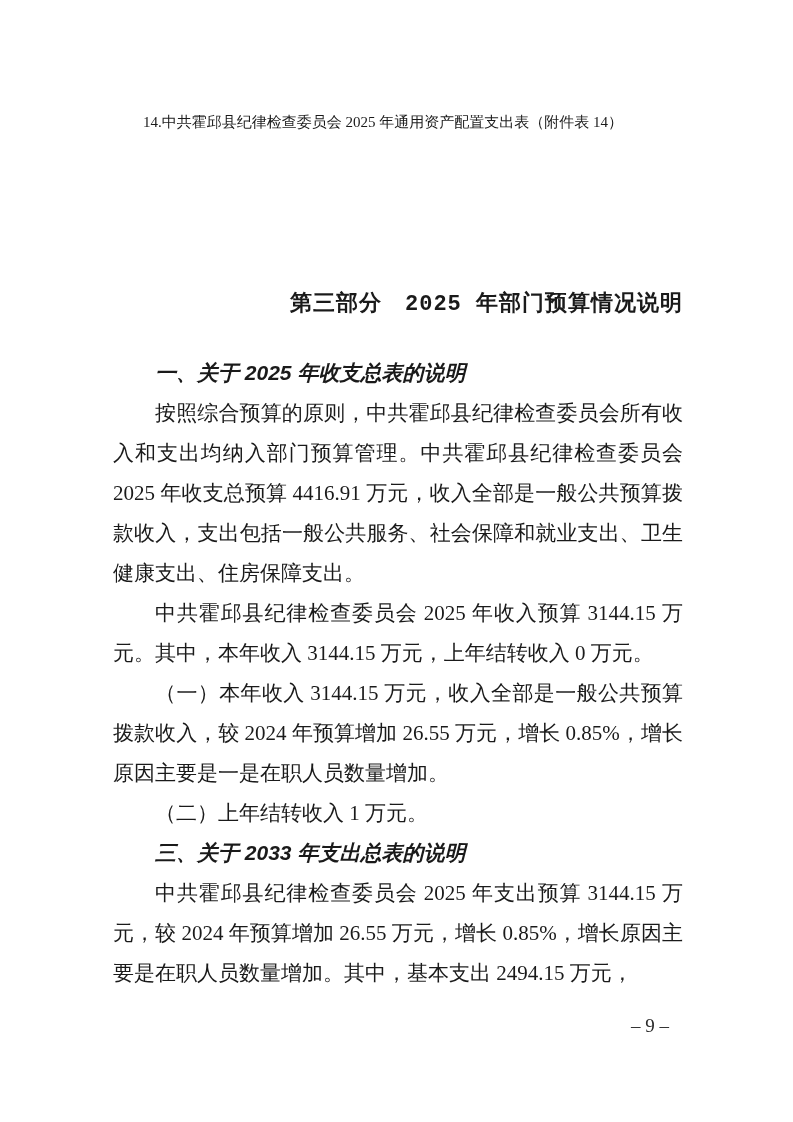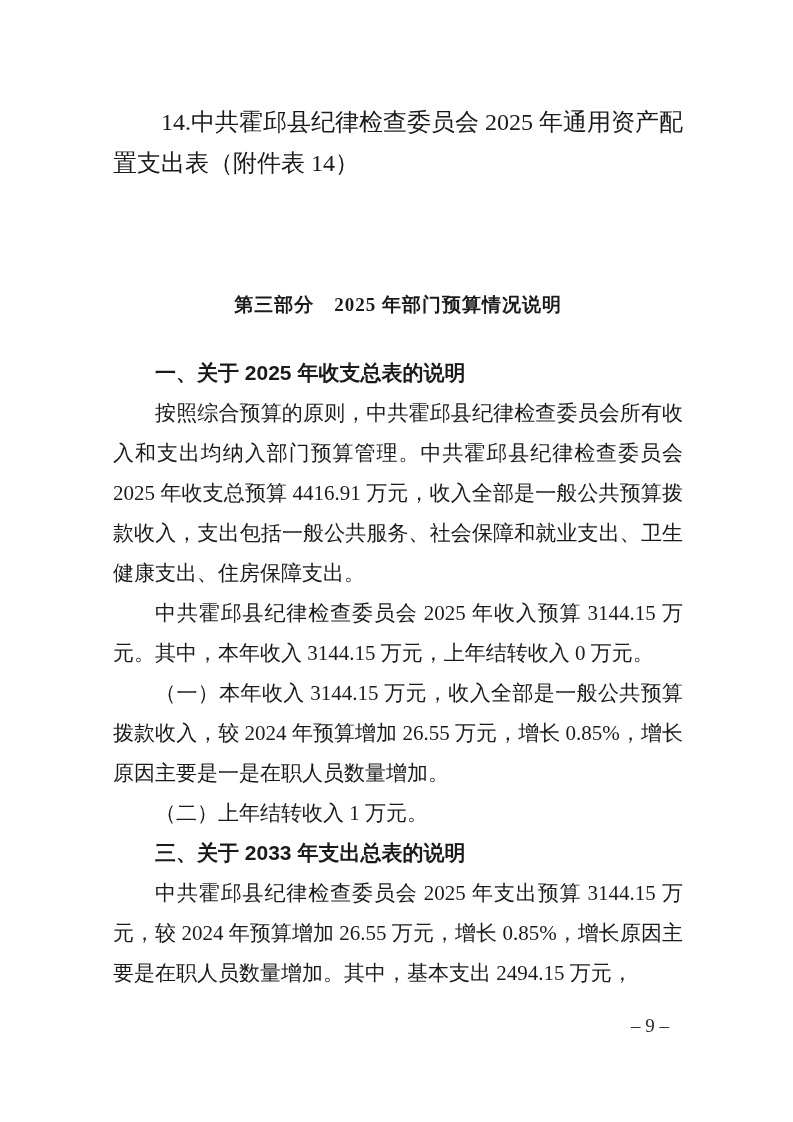--- a/index.html
+++ b/index.html
@@ -14,51 +14,52 @@
     background: #ffffff;
     color: #1a1a1a;
     font-family: "Liberation Serif", "DejaVu Serif", serif;
     overflow: hidden;
   }
   .attachment {
     position: absolute;
     left: 113px;
     top: 102px;
     width: 570px;
-    font-size: 24px;
+    font-size: 15px;
     line-height: 41px;
     text-indent: 2em;
     text-align: justify;
     text-justify: inter-character;
   }
   .part-heading {
     position: absolute;
     left: 113px;
     top: 288px;
     width: 570px;
-    text-align: center;
-    font-family: Liberation Serif, serif;
+    text-align: right;
+    font-family: Liberation Mono, monospace;
     font-weight: 700;
-    font-size: 19px;
+    font-size: 22px;
     line-height: 34px;
     letter-spacing: 1px;
   }
   .body-flow {
     position: absolute;
     left: 113px;
     top: 353px;
     width: 570px;
     font-size: 21px;
     line-height: 40px;
   }
   .sec-heading {
     font-family: "Liberation Sans", "DejaVu Sans", sans-serif;
     font-weight: 700;
     text-indent: 2em;
     white-space: nowrap;
+    font-style: italic;
   }
   .para {
     text-indent: 2em;
     text-align: justify;
     text-justify: inter-character;
   }
   .lead-bold {
     font-weight: 400;
   }
   .page-number {

